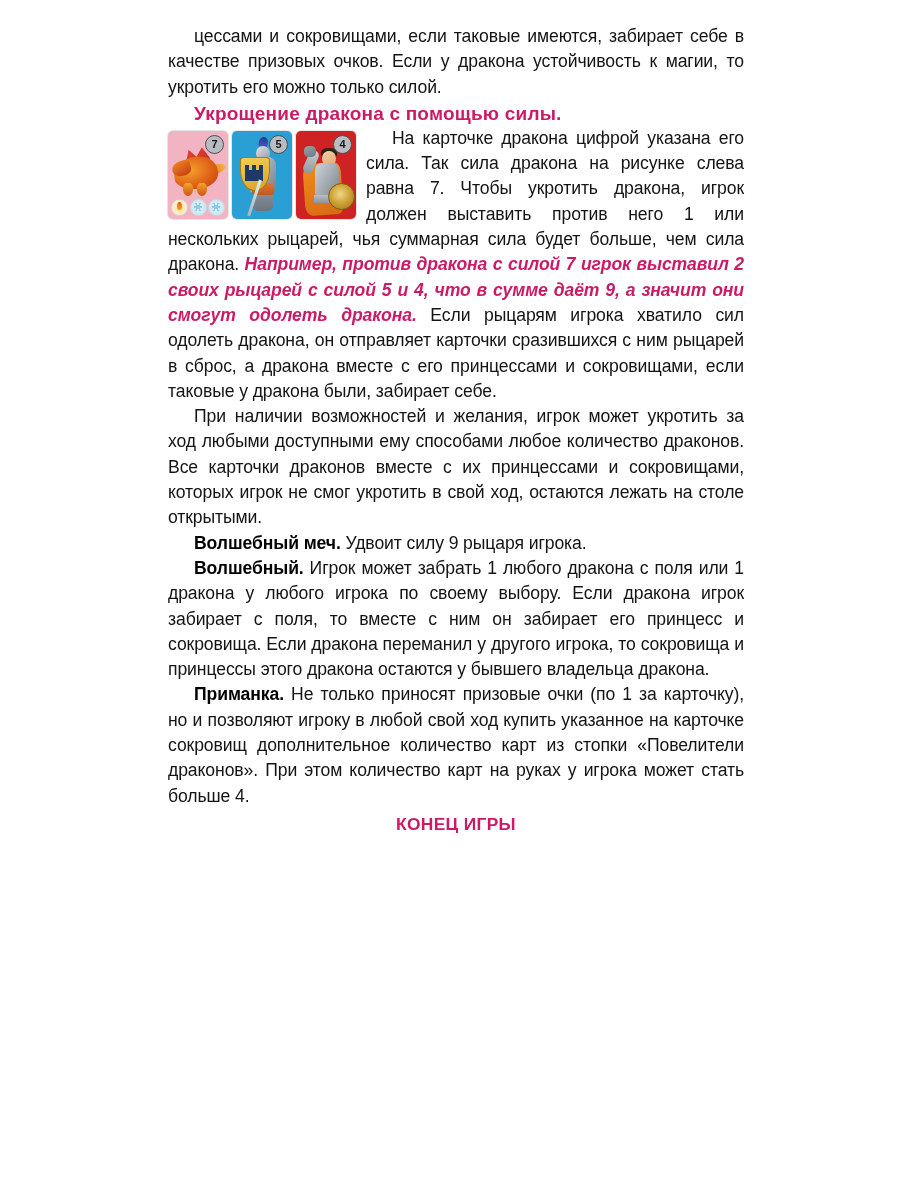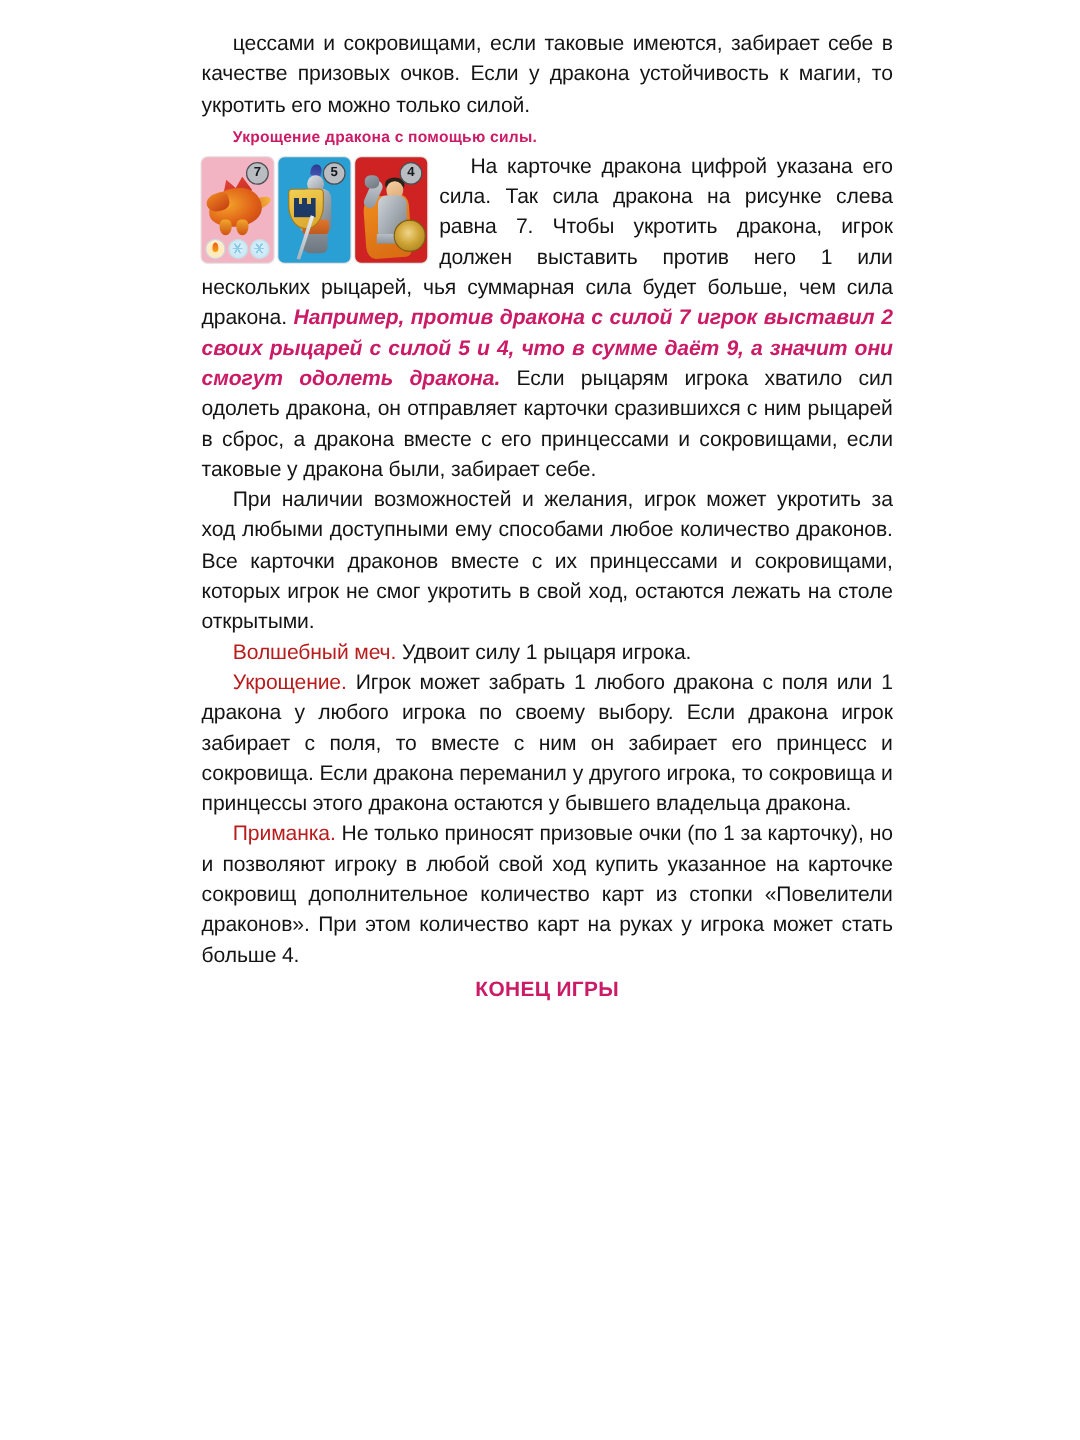--- a/index.html
+++ b/index.html
@@ -27,40 +27,40 @@
     font-size: 17.6px;
     line-height: 25.3px;
     color: #141414;
     text-align: justify;
     text-indent: 26px;
     letter-spacing: -0.1px;
   }
 
   .heading-pink {
     margin: 1px 0 0 0;
-    font-size: 13px;
+    font-size: 19px;
     line-height: 25px;
     font-weight: bold;
     color: #CB1B67;
     text-indent: 26px;
     letter-spacing: 0.2px;
   }
   .heading-center {
     margin: 3px 0 1px 0;
     font-size: 17.4px;
     line-height: 25px;
     font-weight: bold;
     color: #CB1B67;
     text-align: center;
     text-indent: 0;
     letter-spacing: 0.3px;
   }
   .pink-term {
-    color: #b91c1c;
-    font-weight: normal;
+    color: #000000;
+    font-weight: bold;
   }
   .pink-italic {
     color: #CB1B67;
     font-style: italic;
     font-weight: bold;
   }
 
   
   .cards {
     float: left;
@@ -361,24 +361,24 @@
 
       <p class="body-text"><span>На карточке дракона цифрой указана его сила. Так сила дракона на рисунке слева равна 7. Чтобы укротить дракона, игрок должен выставить против него 1 или нескольких рыцарей, чья суммарная сила будет больше, чем сила дракона. </span><span class="pink-italic">Например, против дракона с силой 7 игрок выставил 2 своих рыцарей с силой 5 и 4, что в сумме даёт 9, а значит они смогут одолеть дракона.</span><span> Если рыцарям игрока хватило сил одолеть дракона, он отправляет карточки сразившихся с ним рыцарей в сброс, а дракона вместе с его принцессами и сокровищами, если таковые у дракона были, забирает себе.</span></p>
     </div>
 
     <p class="body-text">При наличии возможностей и желания, игрок может укротить за ход любыми доступными ему способами любое количество драконов. Все карточки драконов вместе с их принцессами и сокровищами, которых игрок не смог укротить в свой ход, остаются лежать на столе открытыми.</p>
 
 
 
 
 
-    <p class="body-text"><span class="pink-term">Волшебный меч.</span><span> Удвоит силу 1 рыцаря игрока.</span></p>
-
-
-    <p class="body-text"><span class="pink-term">Укрощение.</span><span> Игрок может забрать 1 любого дракона с поля или 1 дракона у любого игрока по своему выбору. Если дракона игрок забирает с поля, то вместе с ним  он забирает его принцесс и сокровища. Если дракона переманил у другого игрока, то сокровища и принцессы этого дракона остаются у бывшего владельца дракона.</span></p>
+    <p class="body-text"><span class="pink-term">Волшебный меч.</span><span> Удвоит силу 9 рыцаря игрока.</span></p>
+
+
+    <p class="body-text"><span class="pink-term">Волшебный.</span><span> Игрок может забрать 1 любого дракона с поля или 1 дракона у любого игрока по своему выбору. Если дракона игрок забирает с поля, то вместе с ним  он забирает его принцесс и сокровища. Если дракона переманил у другого игрока, то сокровища и принцессы этого дракона остаются у бывшего владельца дракона.</span></p>
 
     <p class="body-text"><span class="pink-term">Приманка.</span><span> Не только приносят призовые очки (по 1 за карточку), но и позволяют игроку в любой свой ход купить указанное на карточке сокровищ дополнительное количество карт из стопки «Повелители драконов». При этом количество карт на руках у игрока может стать больше 4.</span></p>
 
 
     <p class="heading-center">КОНЕЦ ИГРЫ</p>
 
   </div>
 </div>
 
 </body></html>

